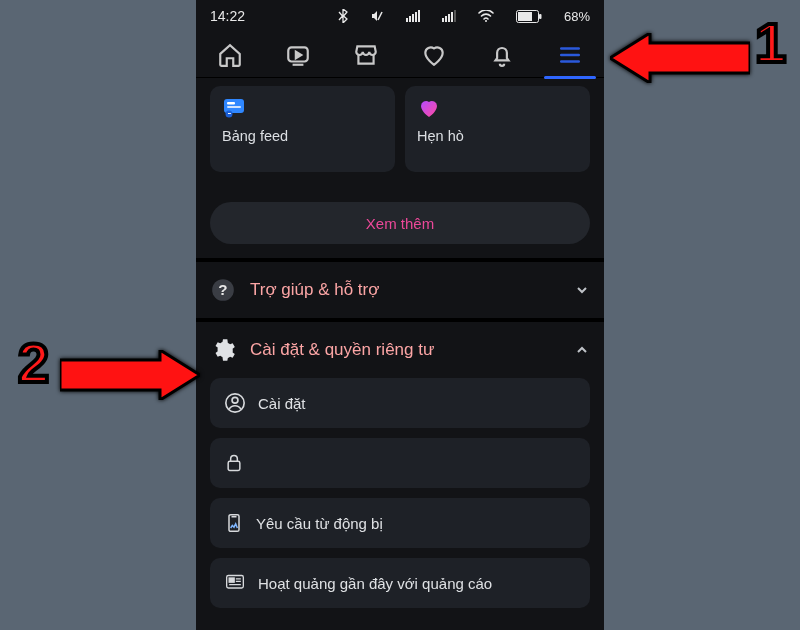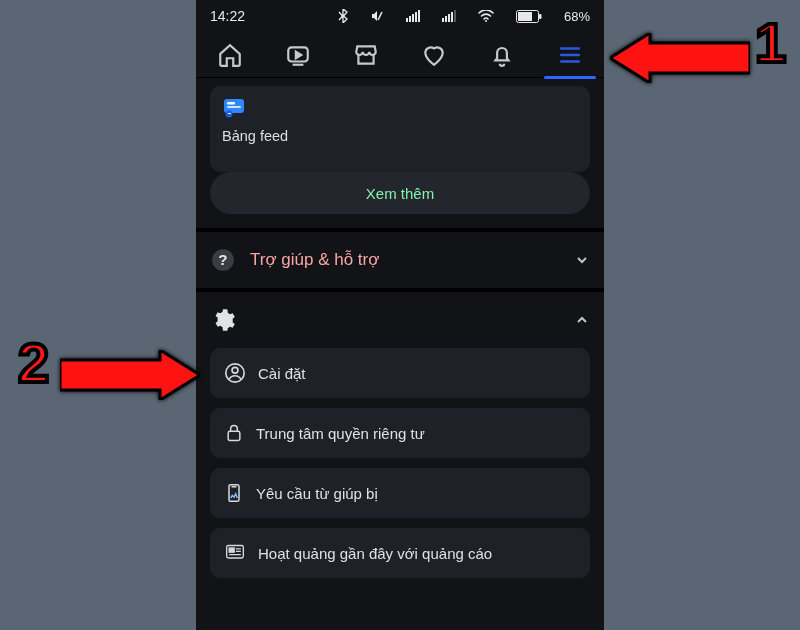--- a/index.html
+++ b/index.html
@@ -47,22 +47,22 @@
   }
   
   .shortcuts { display:flex; gap:10px; padding:8px 14px 0;}
   .card {
     flex:1; background:#1e2127; border-radius:10px; padding:10px 12px 28px;
     min-height:72px; display:flex; flex-direction:column; justify-content:flex-start;
   }
   .card .cicon { width:24px; height:24px; margin-bottom:8px;}
   .card .clabel { font-size:14.5px; color:#dcdfe3;}
   .xemthem {
-    margin:0 14px 4px; height:42px; background:#23262c; border-radius:21px;
-    display:flex; align-items:center; justify-content:center; font-size:15px; color:#86efac;
+    margin:30px 14px 4px; height:42px; background:#23262c; border-radius:21px;
+    display:flex; align-items:center; justify-content:center; font-size:15px; color:#ec4899;
   }
   .divider { height:4px; background:#000;}
   
   .section {
     padding: 0 14px;
   }
   .secrow {
     display:flex; align-items:center; height:56px; gap:14px; cursor:pointer;
   }
   .secrow .chev { margin-left:auto; }
@@ -167,20 +167,34 @@
         <svg width="24" height="24" viewBox="0 0 24 24">
             <rect x="2" y="3" width="20" height="14" rx="3" fill="#2f87ff"></rect>
             <rect x="5" y="6" width="8" height="2.5" rx="1" fill="#fff"></rect>
             <rect x="5" y="10" width="14" height="2" rx="1" fill="#cfe3ff"></rect>
             <circle cx="7" cy="18" r="3.5" fill="#1b5fd6"></circle>
             <path d="M6.2 18l.6-1 .6 1 .6-1 .6 1" stroke="#fff" stroke-width="1" fill="none"></path>
           </svg>
       </span>
       <span class="clabel">Bảng feed</span>
     </div>
+    <div class="card">
+      <span class="cicon">
+        <svg width="24" height="24" viewBox="0 0 24 24">
+            <defs>
+              <linearGradient id="hg" x1="0" y1="0" x2="1" y2="1">
+                <stop offset="0" stop-color="#b44bff"></stop>
+                <stop offset="1" stop-color="#ff4ba0"></stop>
+              </linearGradient>
+            </defs>
+            <path d="M12 21s-8-5.3-8-11a5 5 0 0 1 8-4 5 5 0 0 1 8 4c0 5.7-8 11-8 11z" fill="url(#hg)"></path>
+          </svg>
+      </span>
+      <span class="clabel">Hẹn hò</span>
+    </div>
   </div>
 
   <div class="xemthem">
     <span>Xem thêm</span>
   </div>
 
   <div class="divider" style="margin-top:14px;"></div>
 
   <div class="section">
     <div class="secrow">
@@ -195,49 +209,49 @@
     </div>
   </div>
 
   <div class="divider"></div>
 
   <div class="section">
     <div class="secrow">
       <svg width="26" height="26" viewBox="0 0 24 24" fill="#e0e2e5">
           <path d="M12 8a4 4 0 1 0 0 8 4 4 0 0 0 0-8zm9 4a7.9 7.9 0 0 0-.1-1.2l2-1.6-2-3.4-2.4 1a8 8 0 0 0-2-1.2L16 2h-4l-.5 2.6a8 8 0 0 0-2 1.2l-2.4-1-2 3.4 2 1.6A7.9 7.9 0 0 0 7 12c0 .4 0 .8.1 1.2l-2 1.6 2 3.4 2.4-1c.6.5 1.3.9 2 1.2L12 22h4l.5-2.6c.7-.3 1.4-.7 2-1.2l2.4 1 2-3.4-2-1.6c.1-.4.1-.8.1-1.2z"></path>
         </svg>
+      <span class="slabel">Cài đặt &amp; quyền riêng tư</span>
       <svg class="chev" width="16" height="16" viewBox="0 0 16 16" stroke="#bfc3c8" stroke-width="2" fill="none">
           <path d="M4 10l4-4 4 4"></path>
         </svg>
     </div>
 
     <div class="subitem">
       <svg width="22" height="22" viewBox="0 0 24 24" fill="none" stroke="#d7d9dc" stroke-width="1.8">
           <circle cx="12" cy="12" r="10"></circle>
           <circle cx="12" cy="9" r="3.2"></circle>
           <path d="M5.5 19c1.4-2.6 4-4 6.5-4s5.1 1.4 6.5 4"></path>
         </svg>
       <span class="ilabel">Cài đặt</span>
     </div>
 
     <div class="subitem">
       <svg width="20" height="22" viewBox="0 0 24 24" fill="none" stroke="#d7d9dc" stroke-width="1.8">
           <rect x="5" y="10" width="14" height="11" rx="2"></rect>
           <path d="M8 10V7a4 4 0 0 1 8 0v3"></path>
         </svg>
-      <span class="ilabel">Trung tâm quyền riêng tư</span>
     </div>
 
     <div class="subitem">
       <svg width="20" height="22" viewBox="0 0 24 24" fill="none" stroke="#d7d9dc" stroke-width="1.8">
           <rect x="6" y="2" width="12" height="20" rx="2"></rect>
           <path d="M9 4.5h6"></path>
           <path d="M8 18l2-3 2 2 2-4 2 5" stroke="#7fb6ff"></path>
         </svg>
-      <span class="ilabel">Yêu cầu từ giúp bị</span>
+      <span class="ilabel">Yêu cầu từ động bị</span>
     </div>
 
     <div class="subitem">
       <svg width="22" height="20" viewBox="0 0 24 24" fill="none" stroke="#d7d9dc" stroke-width="1.6">
           <rect x="2" y="3" width="20" height="15" rx="2"></rect>
           <rect x="5" y="6" width="6" height="5" fill="#d7d9dc"></rect>
           <path d="M13 7h6M13 10h6M5 14h14"></path>
         </svg>
       <span class="ilabel">Hoạt quảng gần đây với quảng cáo</span>
     </div>

